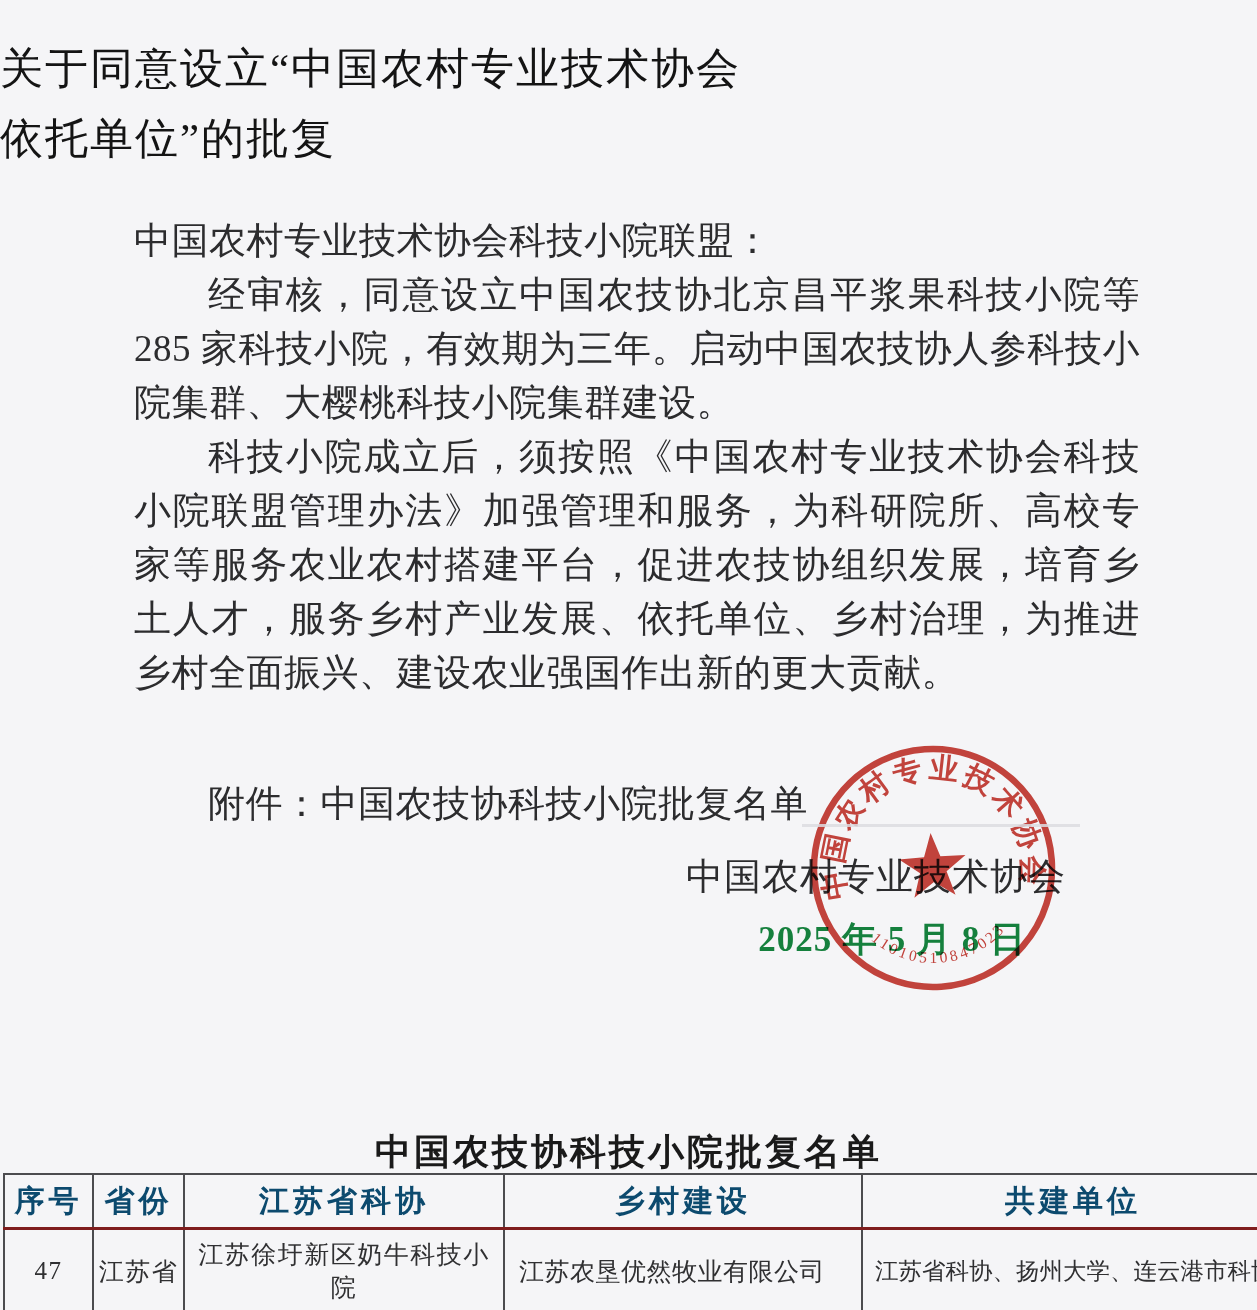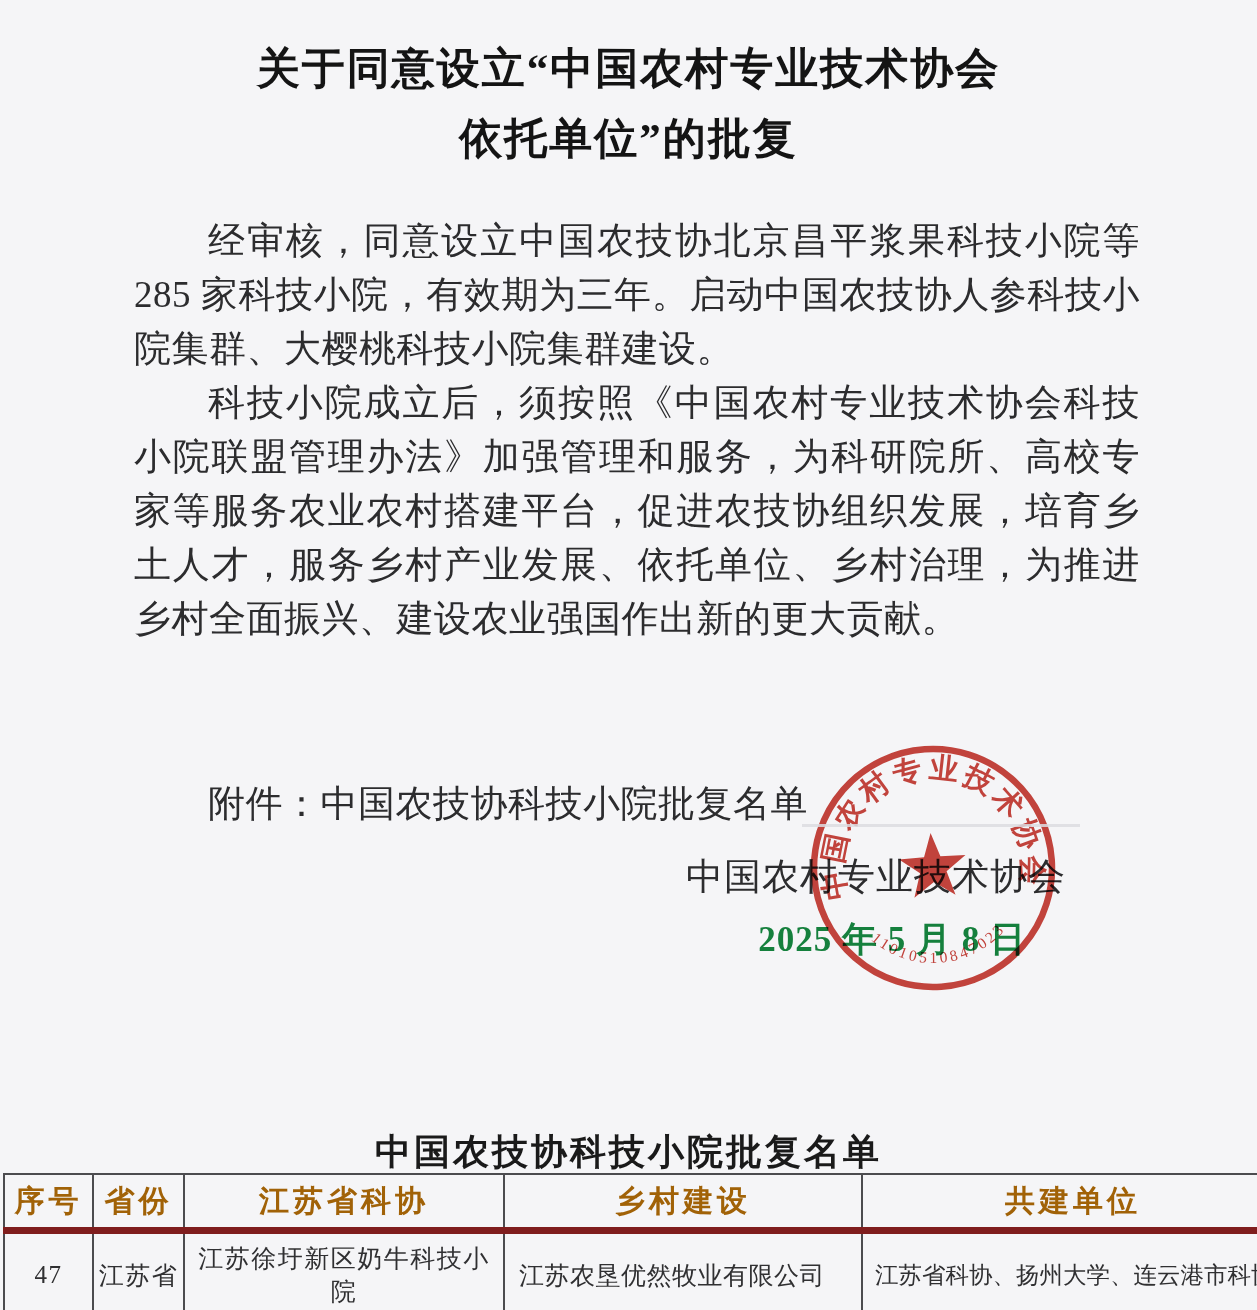--- a/index.html
+++ b/index.html
@@ -3,21 +3,21 @@
 <meta charset="utf-8">
 <style>
   html,body { margin:0; padding:0; background:#e9e9ec; }
   .page {
     position:relative; width:1257px; height:1310px; margin:0 auto;
     background:#f5f5f7; overflow:hidden;
     font-family:"Liberation Serif", serif; color:#2a2a2c;
   }
   .doc-title {
     position:absolute; top:34px; left:0; width:100%;
-    text-align:center; font-size:43px; font-weight:700; color:#141414;
+    text-align:left; font-size:43px; font-weight:400; color:#141414;
     letter-spacing:2px; line-height:70px;
   }
   .body-text {
     position:absolute; top:214px; left:134px; width:1006px;
     font-size:37px; line-height:54px; letter-spacing:.5px;
     text-align:justify; color:#2c2c2e;
   }
   .body-text p { margin:0; text-indent:2em; }
   .body-text .salutation { text-indent:0; }
   .attach-note {
@@ -45,40 +45,41 @@
     position:absolute; top:1128px; left:0; width:100%; text-align:center;
     font-size:36px; font-weight:700; letter-spacing:3px; color:#1a1a1a;
   }
   table.annex {
     position:absolute; top:1173px; left:3px; width:1280px;
     border-collapse:collapse; table-layout:fixed;
   }
   table.annex th, table.annex td { border:2px solid #4c4c4f; overflow:hidden; }
   table.annex th {
     height:50px; font-size:30px; font-weight:700; letter-spacing:4px;
-    color:#a16207; text-align:center; border-bottom:7px solid #7f1d1d;
+    color:#0c4a6e; text-align:center; border-bottom:3px solid #7f1d1d;
   }
   table.annex td {
     height:80px; font-size:25px; letter-spacing:1.5px; color:#303032;
     text-align:center; vertical-align:middle;
   }
   table.annex td.c3 { text-align:left; padding-left:14px; letter-spacing:.5px; }
   table.annex td.c4 { text-align:left; padding-left:12px; font-size:23.5px; letter-spacing:0; }
 </style>
 </head>
 <body>
 
 <div class="page">
 
   <div class="doc-title">
     <div>关于同意设立“中国农村专业技术协会</div>
     <div>依托单位”的批复</div>
   </div>
 
   <div class="body-text">
+    <p class="salutation">中国农村专业技术协会科技小院联盟：</p>
     <p>经审核，同意设立中国农技协北京昌平浆果科技小院等 285 家科技小院，有效期为三年。启动中国农技协人参科技小院集群、大樱桃科技小院集群建设。</p>
     <p>科技小院成立后，须按照《中国农村专业技术协会科技小院联盟管理办法》加强管理和服务，为科研院所、高校专家等服务农业农村搭建平台，促进农技协组织发展，培育乡土人才，服务乡村产业发展、依托单位、乡村治理，为推进乡村全面振兴、建设农业强国作出新的更大贡献。</p>
   </div>
 
   <div class="attach-note">附件：中国农技协科技小院批复名单</div>
 
   <div class="signer">中国农村专业技术协会</div>
   <div class="sign-date">2025 年 5 月 8 日</div>
 
   <svg class="seal" viewBox="0 0 254 254" xmlns="http://www.w3.org/2000/svg">

